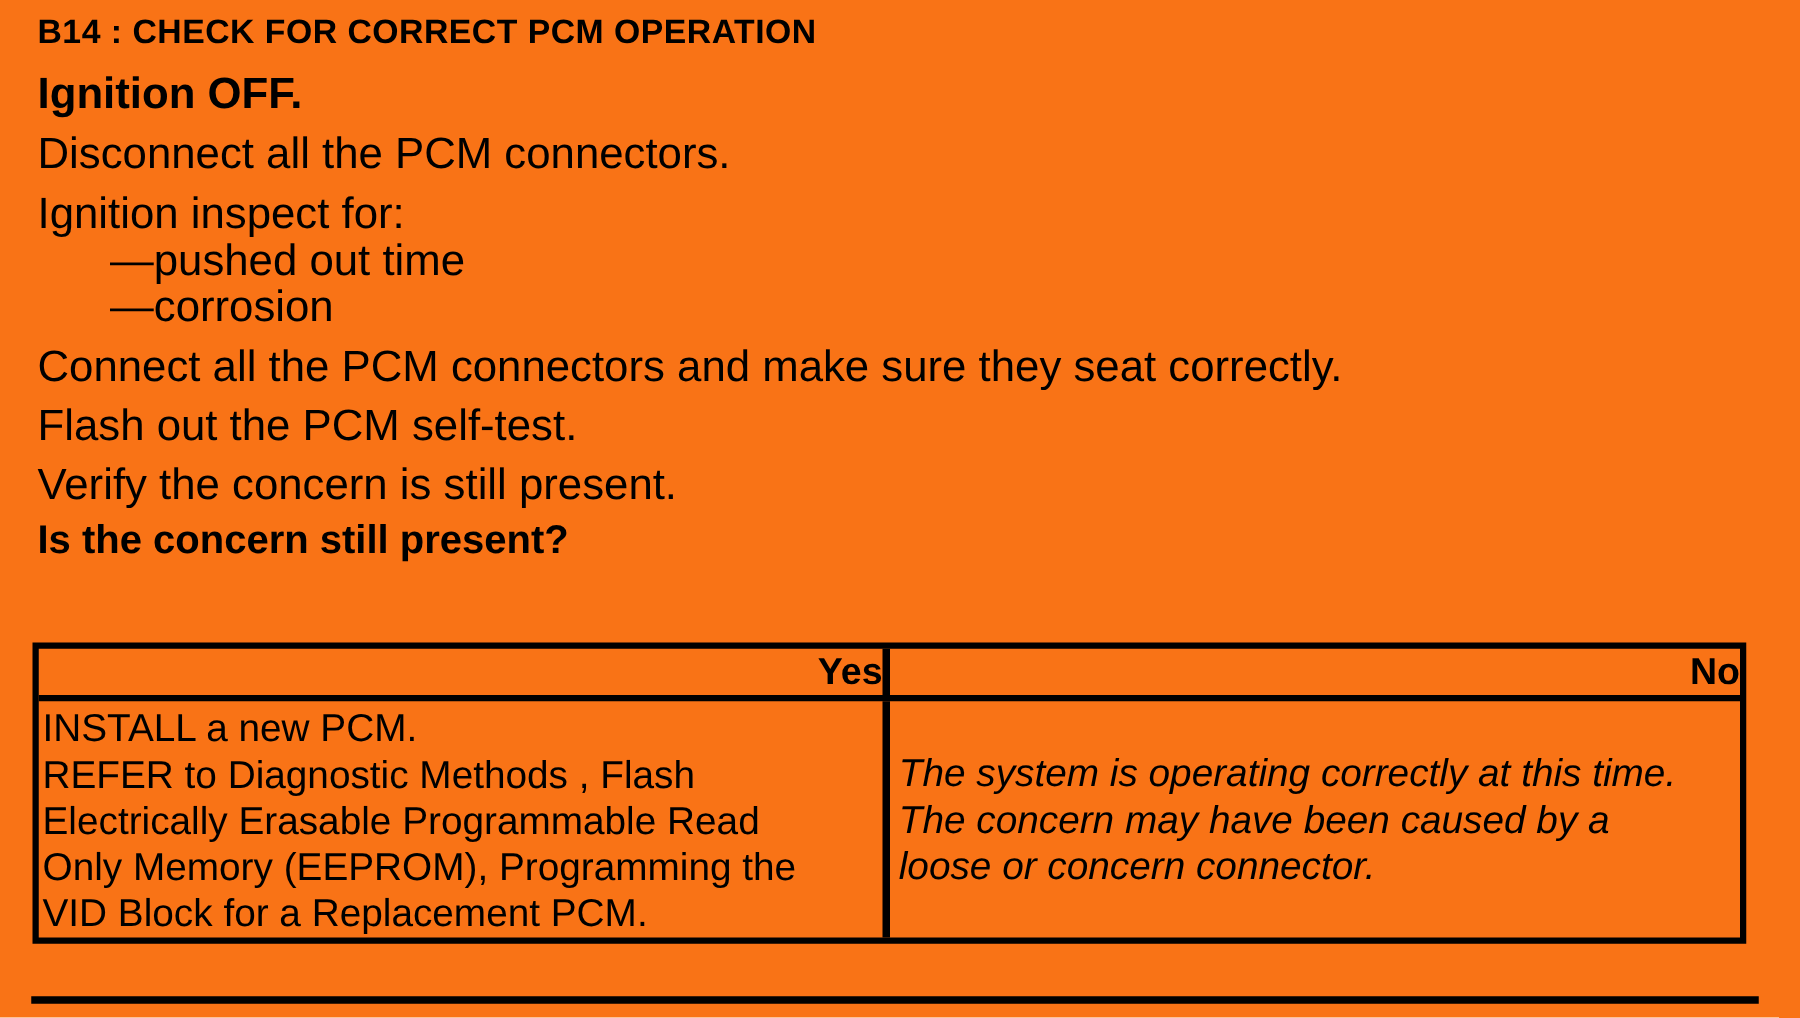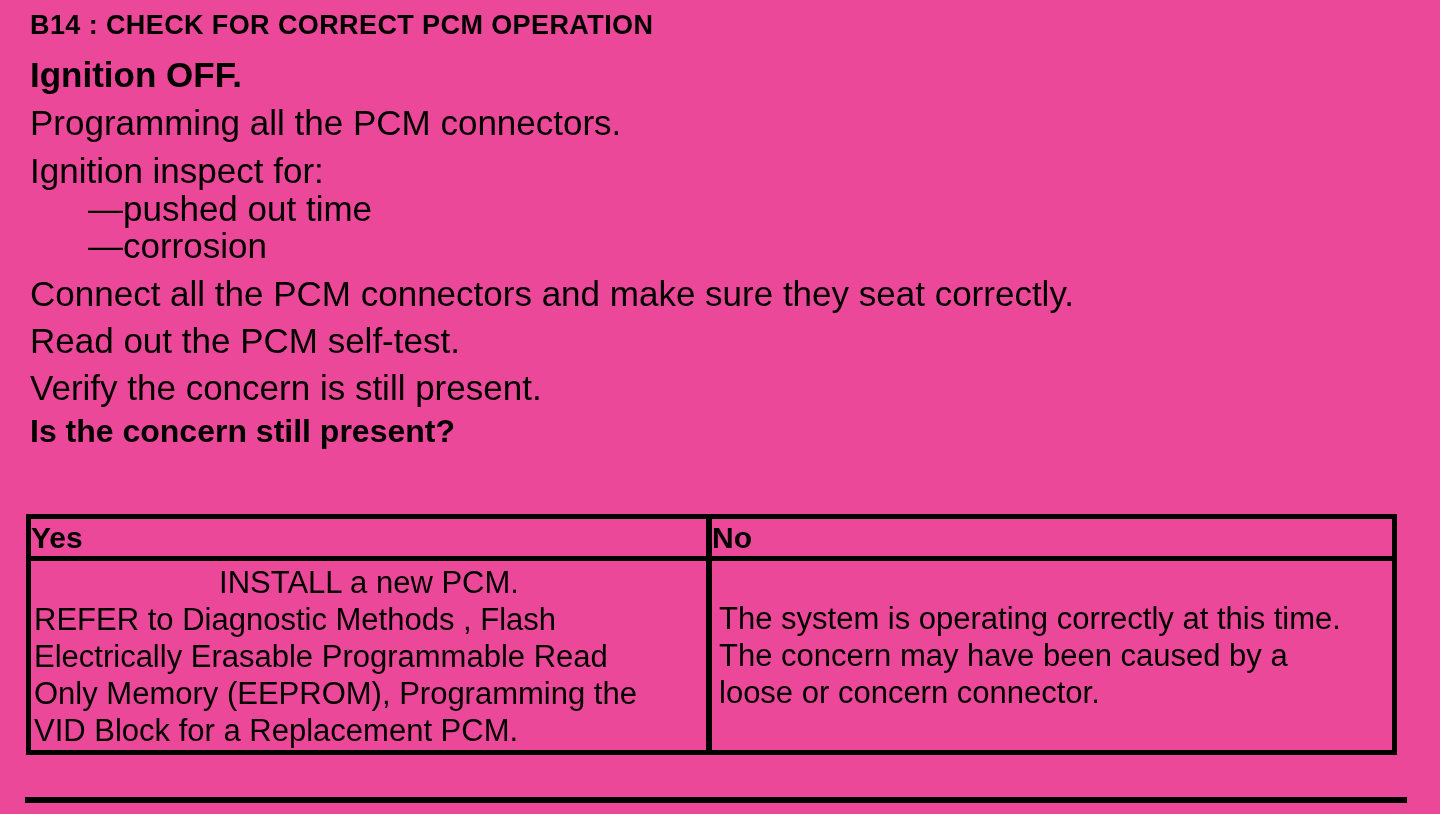--- a/index.html
+++ b/index.html
@@ -4,21 +4,21 @@
 <style>
   html, body {
     margin: 0;
     padding: 0;
     background: #ffffff;
   }
   .page {
     position: relative;
     width: 1440px;
     height: 814px;
-    background: #ec4899;
+    background: #f97316;
     color: #000000;
     font-family: "Liberation Sans", sans-serif;
     overflow: hidden;
   }
   .heading {
     position: absolute;
     left: 30px;
     top: 10px;
     font-size: 27px;
     font-weight: bold;
@@ -60,66 +60,67 @@
   .cell { box-sizing: border-box; }
   .c1 {
     width: 681px;
     border-right: 6px solid #000000;
   }
   .c2 { flex: 1; }
   .th {
     height: 37px;
     font-size: 30px;
     font-weight: bold;
-    text-align: left;
+    text-align: right;
     line-height: 37px;
+    padding-left: 31px;
   }
   .td {
     height: 189px;
     font-size: 31px;
   }
   .yes-cell { padding: 3px 2px 0 3px; }
   .yline {
     line-height: 37px;
     white-space: nowrap;
-    text-align: center;
   }
   .yline.center { text-align: left; }
   .no-cell {
     display: flex;
     align-items: center;
     padding-left: 7px;
   }
   .nline {
     line-height: 37px;
     white-space: nowrap;
+    font-style: italic;
   }
   .bottom-rule {
     position: absolute;
     left: 25px;
     top: 797px;
     width: 1382px;
     height: 6px;
     background: #000000;
   }
 </style>
 </head>
 <body>
 
 <div class="page">
 
   <div class="heading">B14 : CHECK FOR CORRECT PCM OPERATION</div>
 
   <div class="bodyline l1">Ignition OFF.</div>
-  <div class="bodyline l2">Programming all the PCM connectors.</div>
+  <div class="bodyline l2">Disconnect all the PCM connectors.</div>
   <div class="bodyline l3">Ignition inspect for:</div>
   <div class="bodyline l4">—pushed out time</div>
   <div class="bodyline l5">—corrosion</div>
   <div class="bodyline l6">Connect all the PCM connectors and make sure they seat correctly.</div>
-  <div class="bodyline l7">Read out the PCM self-test.</div>
+  <div class="bodyline l7">Flash out the PCM self-test.</div>
   <div class="bodyline l8">Verify the concern is still present.</div>
 
   <div class="question">Is the concern still present?</div>
 
   <div class="result-table">
     <div class="trow thead">
       <div class="cell c1 th">Yes</div>
       <div class="cell c2 th">No</div>
     </div>
     <div class="trow tbody">

